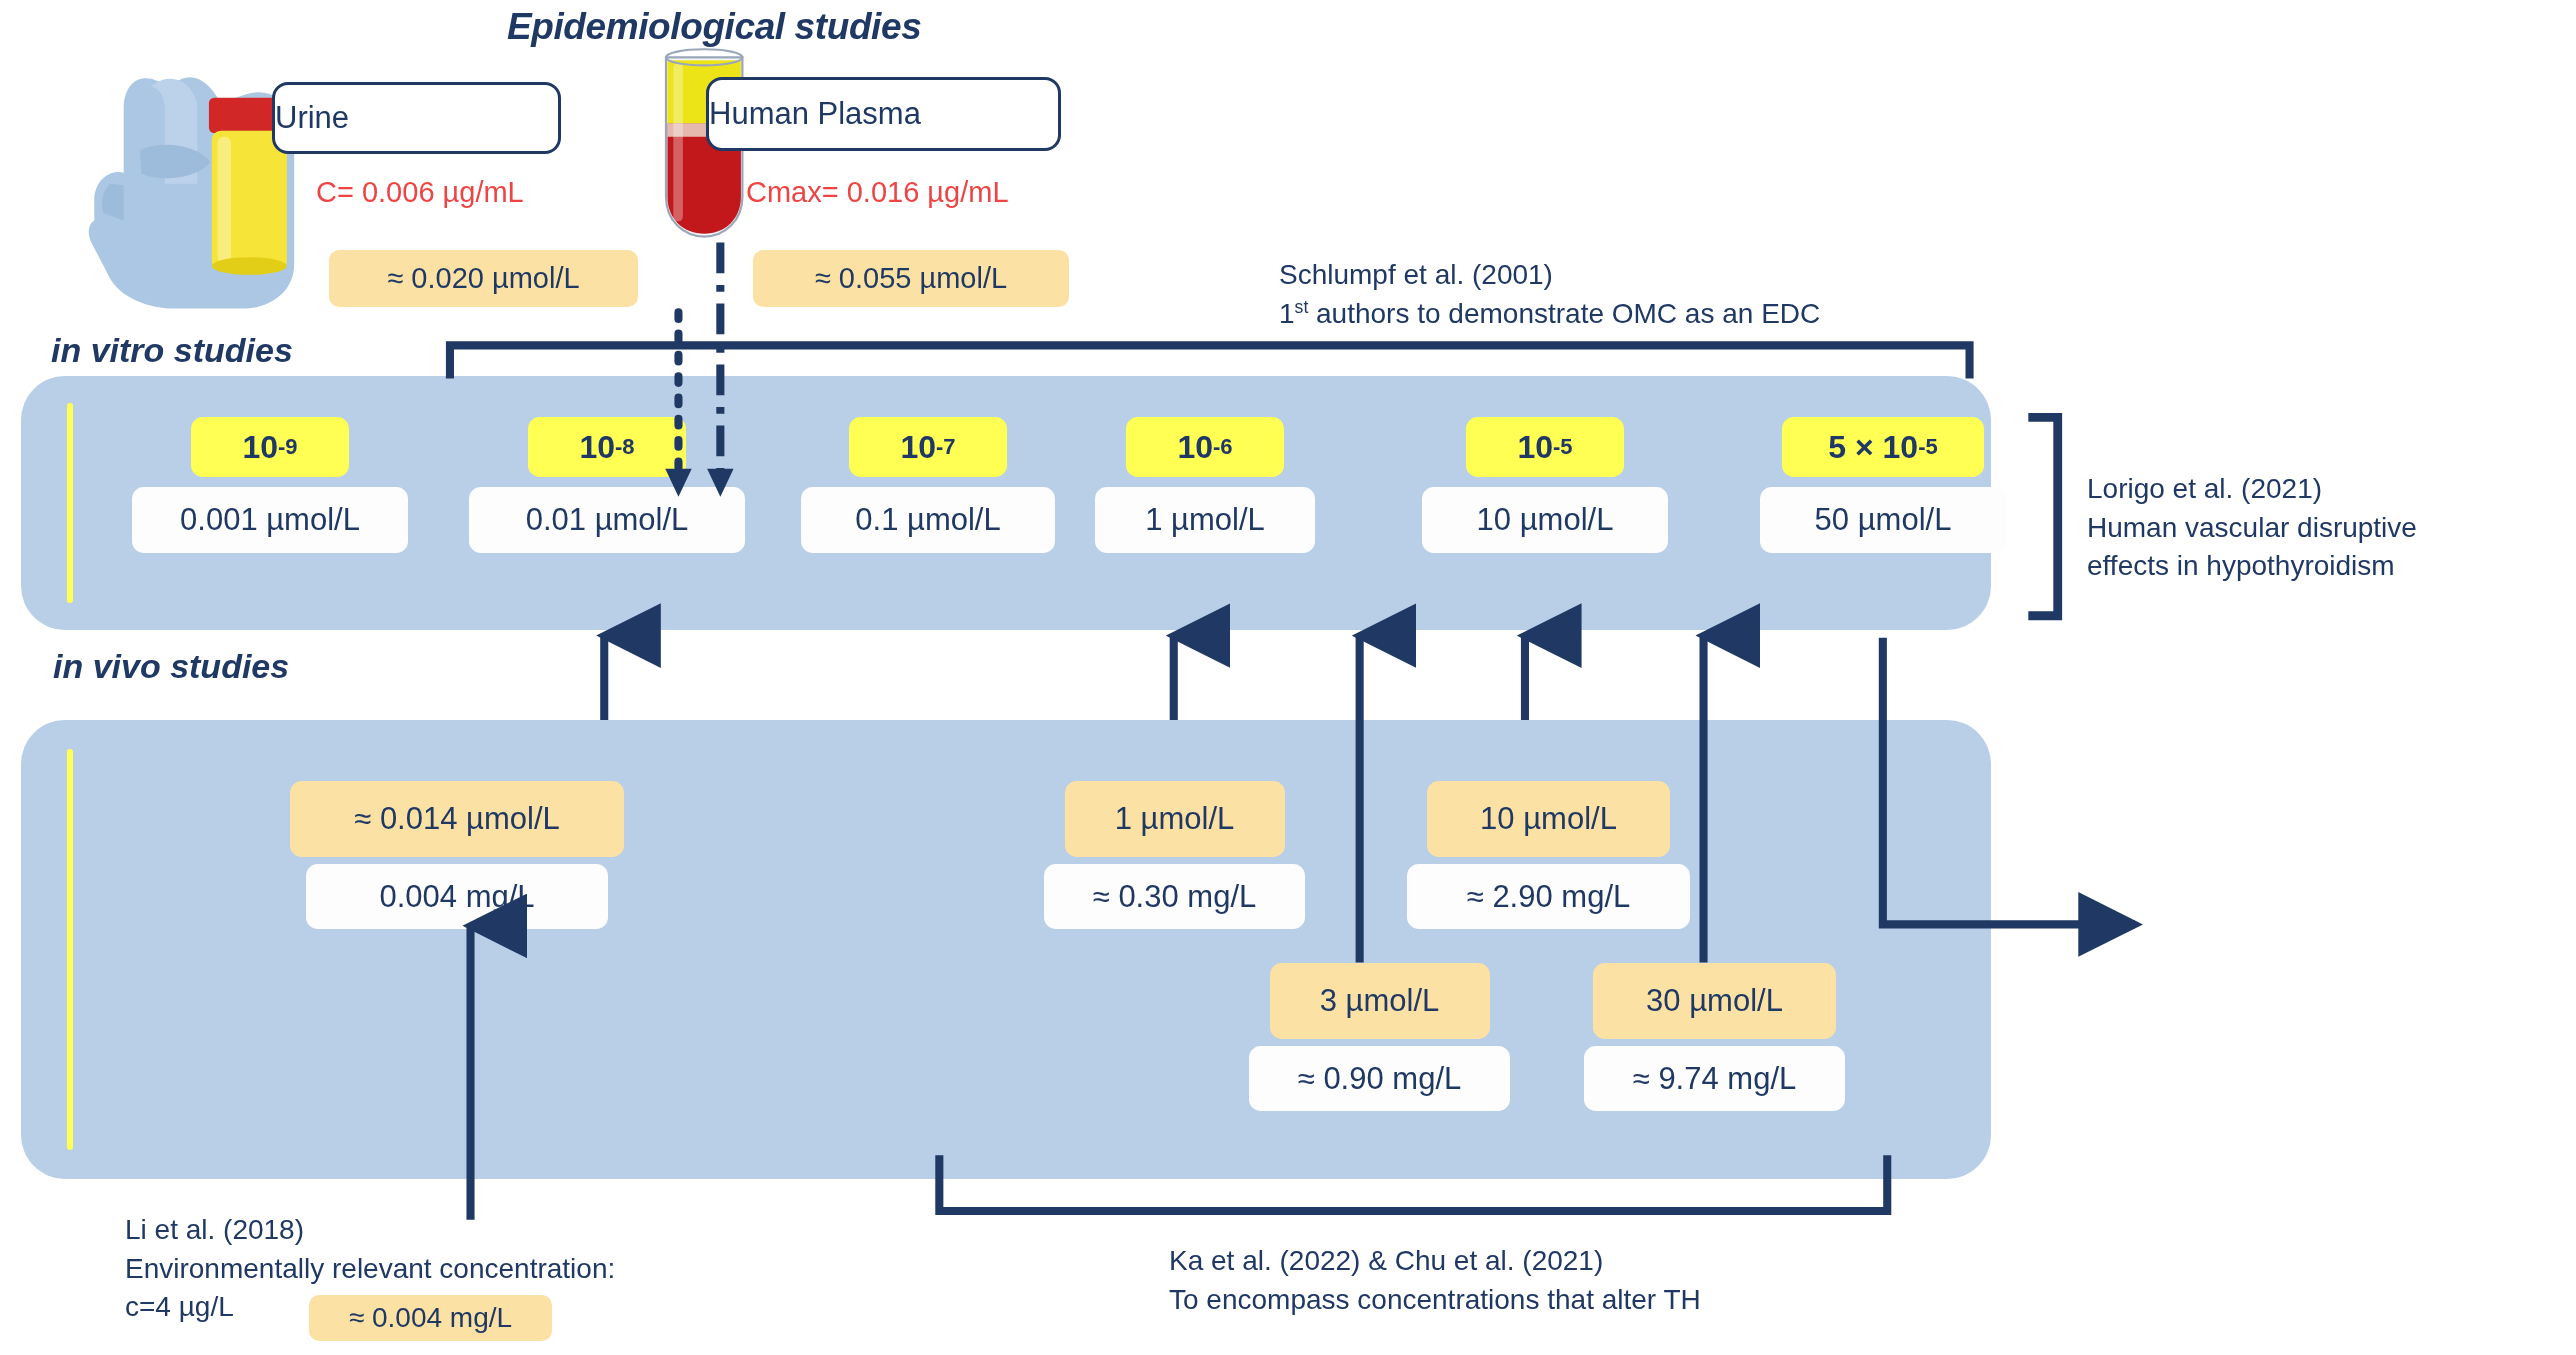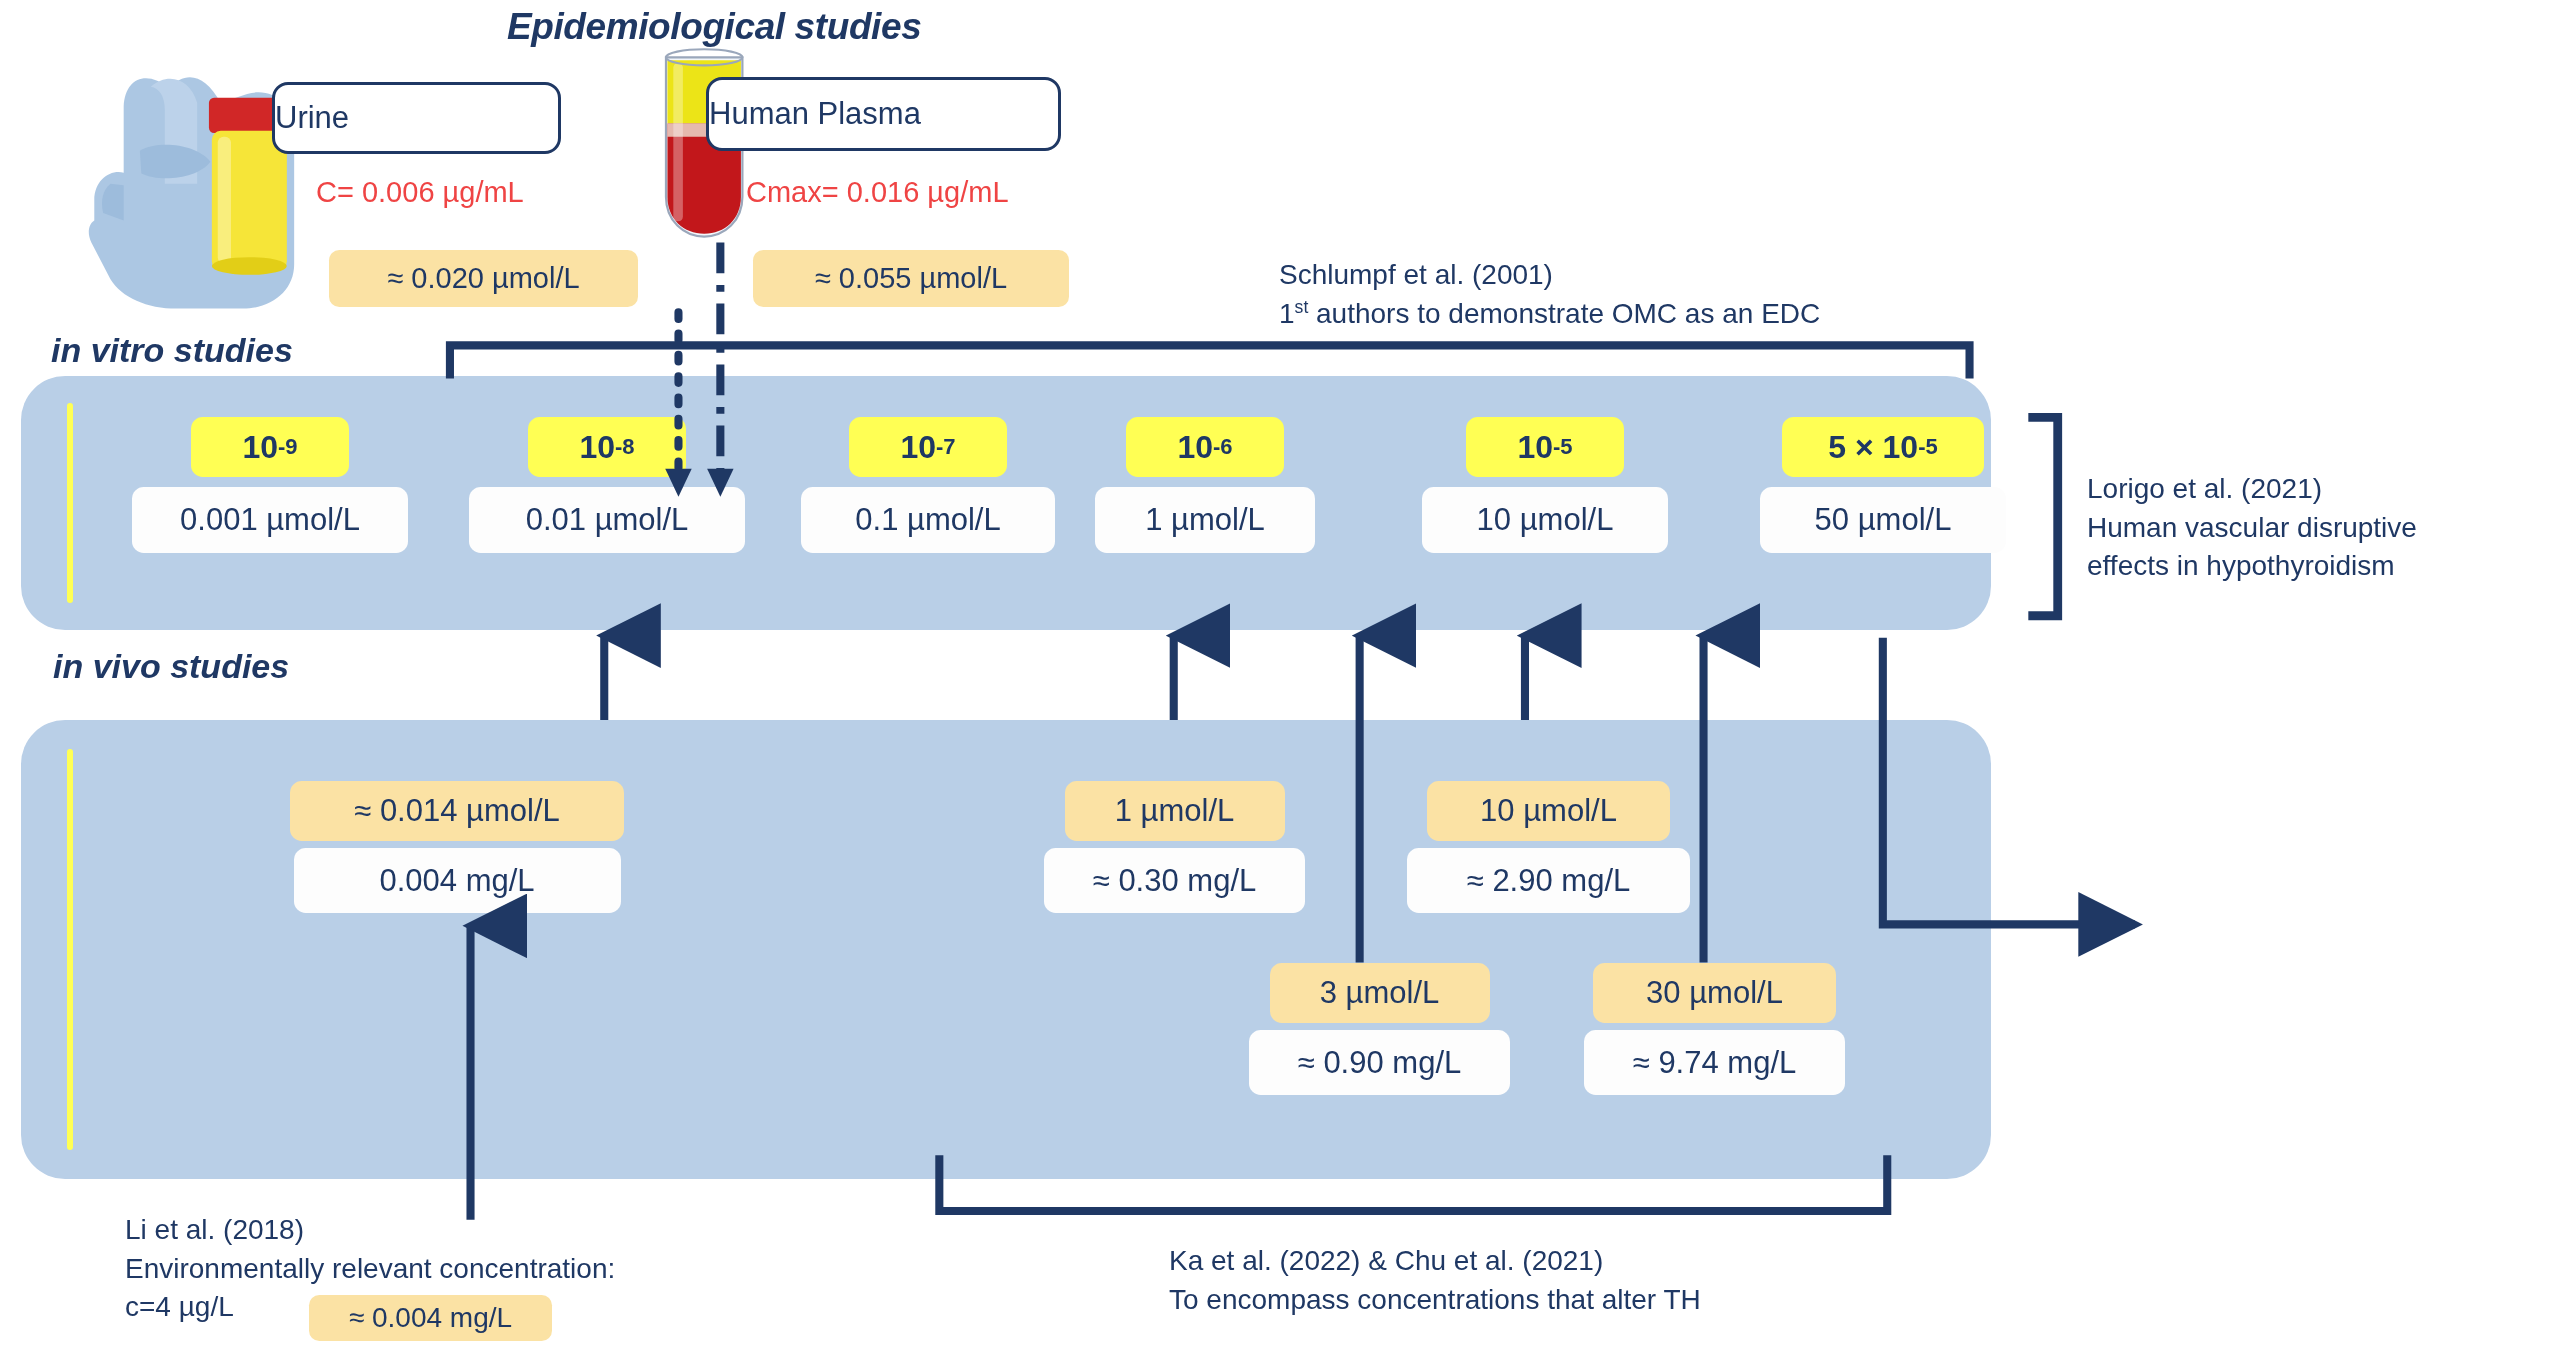--- a/index.html
+++ b/index.html
@@ -44,21 +44,21 @@
             justify-content:center;font-weight:bold;font-size:32px;color:#1f3864;
             height:60px;}
   .exp-chip sup{font-size:22px;vertical-align:super;}
   .white-chip{background:#fdfdfd;border-radius:11.8px;display:flex;align-items:center;
               justify-content:center;font-size:31px;color:#1f3864;height:66px;
               margin-top:10.3px;white-space:nowrap;}
 
   
   .vivo-grp{position:absolute;display:flex;flex-direction:column;align-items:center;}
   .vivo-tan{background:#fbe2a4;border-radius:11.8px;display:flex;align-items:center;
-            justify-content:center;font-size:31px;color:#1f3864;height:60px;white-space:nowrap;}
+            justify-content:center;font-size:31px;color:#1f3864;height:76px;white-space:nowrap;}
   .vivo-white{background:#fdfdfd;border-radius:11.8px;display:flex;align-items:center;
               justify-content:center;font-size:31px;color:#1f3864;height:65px;
               margin-top:7.3px;white-space:nowrap;}
 
   
   .anno{font-size:28px;color:#1f3864;line-height:1.38;white-space:nowrap;}
   #schlumpf-anno{left:1279px;top:256px;}
   #lorigo-anno{left:2087px;top:470px;white-space:normal;width:470px;}
   #li-anno{left:125px;top:1211px;}
   #ka-anno{left:1169px;top:1242px;}
@@ -182,21 +182,21 @@
   <div class="vitro-col" style="left:1760px;top:417px;">
     <div class="exp-chip" style="width:202px;">
       <span>5 × 10</span>
         <sup>-5</sup>
     </div>
     <div class="white-chip" style="width:246px;">50 µmol/L</div>
   </div>
 
   <div class="vivo-grp" style="left:290px;top:781px;">
     <div class="vivo-tan" style="width:334px;">≈ 0.014 µmol/L</div>
-    <div class="vivo-white" style="width:327px;">0.004 mg/L</div>
+    <div class="vivo-white" style="width:302px;">0.004 mg/L</div>
   </div>
 
   <div class="vivo-grp" style="left:1044px;top:781px;">
     <div class="vivo-tan" style="width:220px;">1 µmol/L</div>
     <div class="vivo-white" style="width:261px;">≈ 0.30 mg/L</div>
   </div>
 
   <div class="vivo-grp" style="left:1407px;top:781px;">
     <div class="vivo-tan" style="width:243px;">10 µmol/L</div>
     <div class="vivo-white" style="width:283px;">≈ 2.90 mg/L</div>

